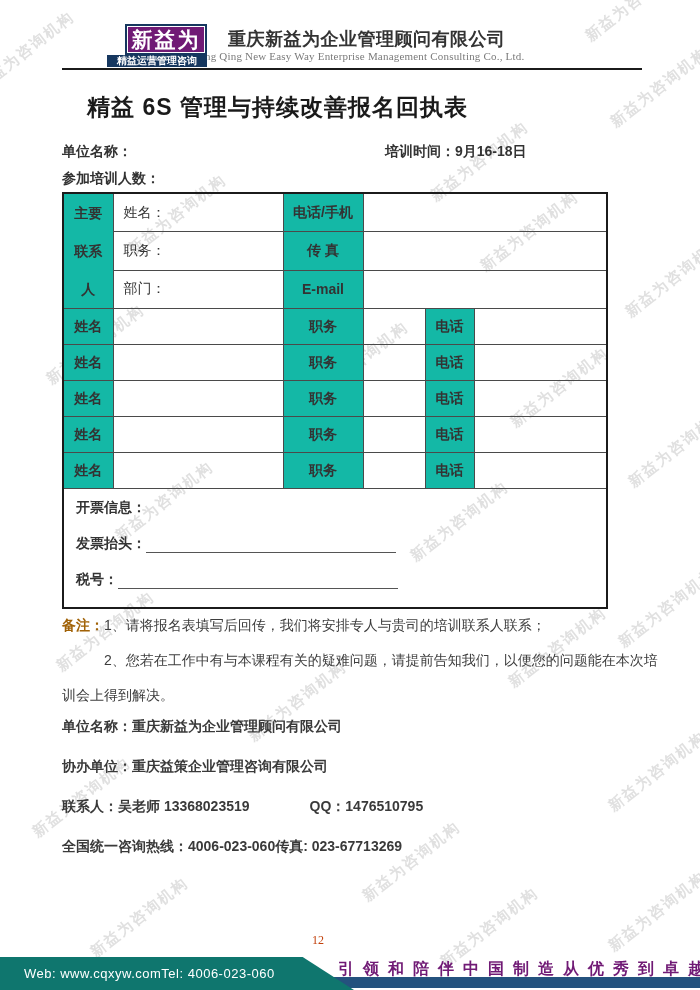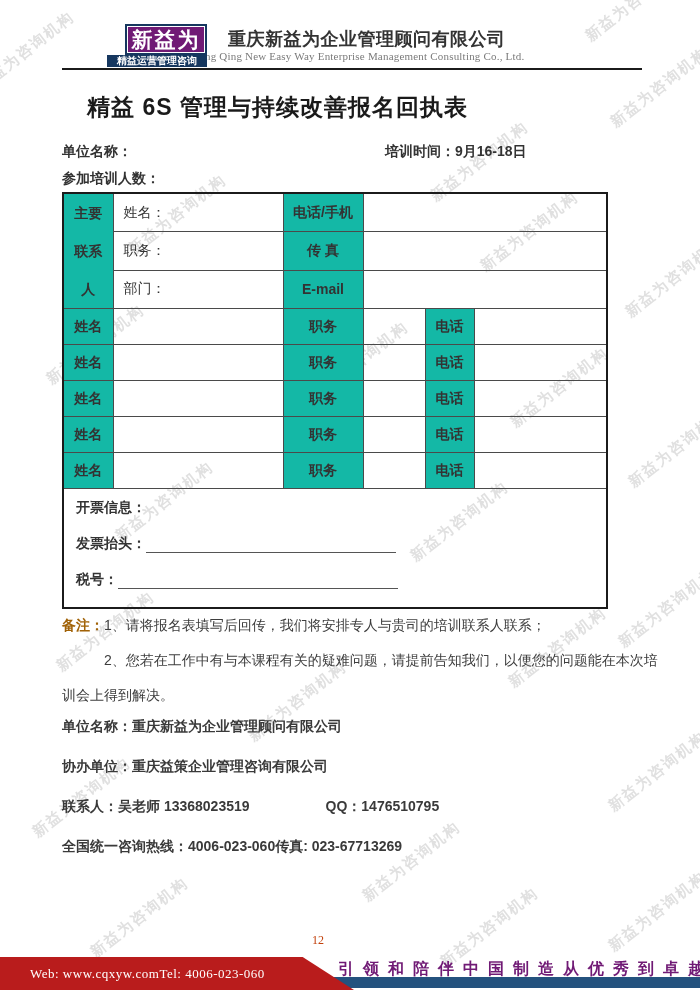--- a/index.html
+++ b/index.html
@@ -65,33 +65,32 @@
   .uline { display:inline-block; border-bottom:1px solid #555; height:14px; vertical-align:bottom; }
   .ul-title { width:250px; }
   .ul-tax   { width:280px; }
   
   .notes { position:absolute; left:62px; top:608px; width:600px; z-index:1; font-size:14px; line-height:35px; color:#3d3d3d; }
   .notes .n1 b { font-weight:bold; color:#a16207; }
   .notes .n2 { text-indent:42px; }
   
   .contacts { position:absolute; left:62px; top:718px; z-index:1; font-size:14px; font-weight:bold; color:#3a3a3a; }
   .contacts .c-row { margin-bottom:22px; display:flex; }
-  .gap60 { margin-left:76px; } .gap34 { }
+  .gap60 { margin-left:60px; } .gap34 { }
   
   .page-num {
     position:absolute; left:0; top:933px; width:636px; text-align:center; z-index:1;
     font-family:"Liberation Serif", serif; font-size:12px; color:#c2410c;
   }
   .foot-strip { position:absolute; left:0; top:977px; width:700px; height:11px; background:#24527e; z-index:2; }
   .foot-left {
-    position:absolute; left:0; top:957px; width:354px; height:33px; background:#b91c1c; z-index:3;
+    position:absolute; left:0; top:957px; width:354px; height:33px; background:#0f766e; z-index:3;
     clip-path:polygon(0 0, 85.5% 0, 100% 100%, 0 100%);
-    color:#fff; font-size:13px; display:flex; align-items:center; padding-left:30px;
+    color:#fff; font-size:13px; display:flex; align-items:center; padding-left:24px;
     letter-spacing:.5px;
-    font-family:Liberation Serif, serif;
   }
   .foot-slogan {
     position:absolute; left:338px; top:959px; z-index:3;
     font-size:16px; font-weight:bold; color:#701a75; letter-spacing:9px; white-space:nowrap;
   }
 </style>
 </head>
 <body>
 
 <div class="page">

